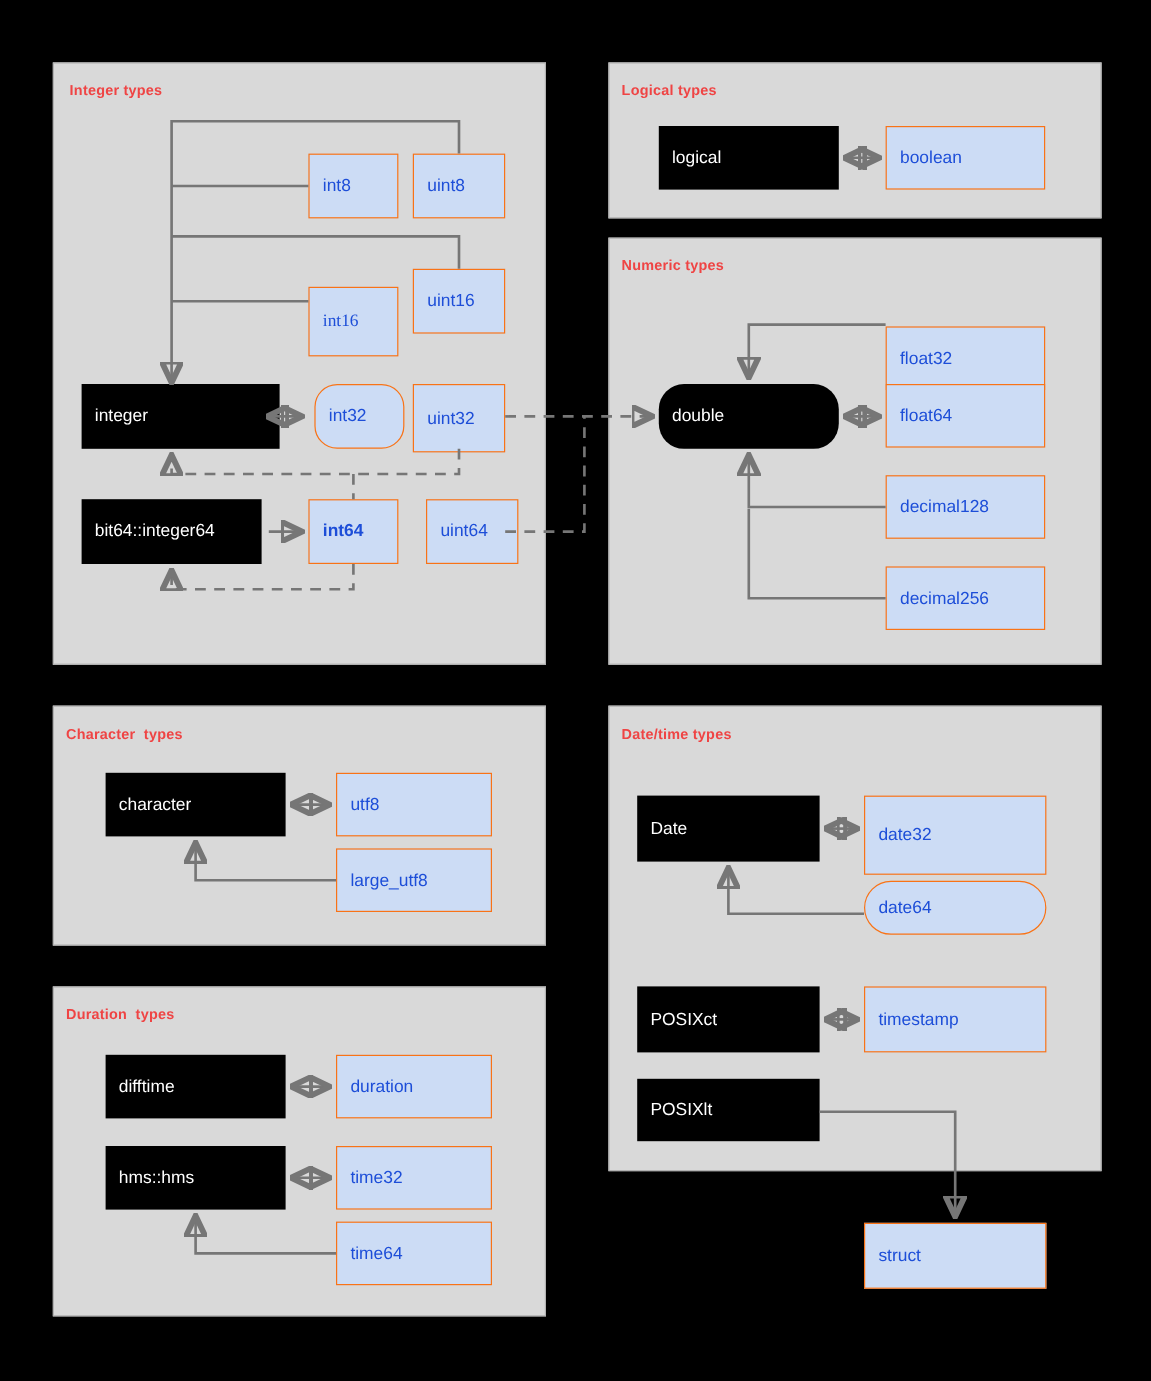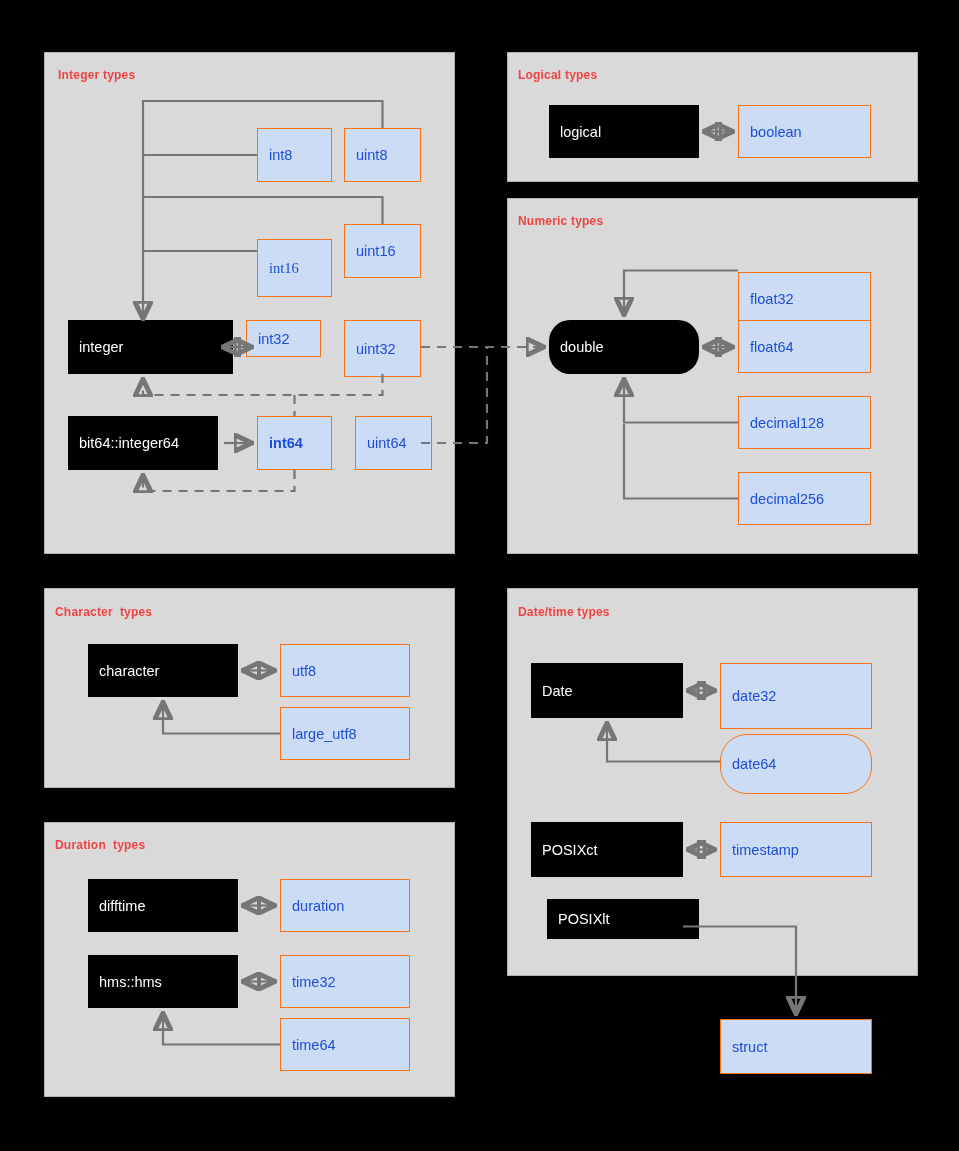--- a/index.html
+++ b/index.html
@@ -75,21 +75,21 @@
   <div class="panel" style="left:44px; top:52px; width:411px; height:502px;"></div>
   <div class="panel-title" style="left:58px; top:68px;">Integer types</div>
 
   <div class="node arrow-type" style="left:257px; top:128px; width:75px; height:54px;">int8</div>
   <div class="node arrow-type" style="left:344px; top:128px; width:77px; height:54px;">uint8</div>
 
   <div class="node arrow-type" style="left:257px; top:239px; width:75px; height:58px;font-family:Liberation Serif, serif;">int16</div>
   <div class="node arrow-type" style="left:344px; top:224px; width:77px; height:54px;">uint16</div>
 
   <div class="node r" style="left:68px; top:320px; width:165px; height:54px;">integer</div>
-  <div class="node arrow-type" style="left:246px; top:320px; width:75px; height:37px;">int32</div>
+  <div class="node arrow-type" style="left:262px; top:320px; width:75px; height:54px;border-radius:19px;">int32</div>
   <div class="node arrow-type" style="left:344px; top:320px; width:77px; height:57px;">uint32</div>
 
   <div class="node r" style="left:68px; top:416px; width:150px; height:54px;">bit64::integer64</div>
   <div class="node arrow-type" style="left:257px; top:416px; width:75px; height:54px;font-weight:bold;">int64</div>
   <div class="node arrow-type" style="left:355px; top:416px; width:77px; height:54px;">uint64</div>
 
   <div class="panel" style="left:507px; top:52px; width:411px; height:130px;"></div>
   <div class="panel-title" style="left:518px; top:68px;">Logical types</div>
 
   <div class="node r" style="left:549px; top:105px; width:150px; height:53px;">logical</div>
@@ -119,26 +119,26 @@
 
   <div class="node r" style="left:88px; top:955px; width:150px; height:53px;">hms::hms</div>
   <div class="node arrow-type" style="left:280px; top:955px; width:130px; height:53px;">time32</div>
   <div class="node arrow-type" style="left:280px; top:1018px; width:130px; height:53px;">time64</div>
 
   <div class="panel" style="left:507px; top:588px; width:411px; height:388px;"></div>
   <div class="panel-title" style="left:518px; top:605px;">Date/time types</div>
 
   <div class="node r" style="left:531px; top:663px; width:152px; height:55px;text-align:right;">Date</div>
   <div class="node arrow-type" style="left:720px; top:663px; width:152px; height:66px;">date32</div>
-  <div class="node arrow-type" style="left:720px; top:734px; width:152px; height:60px;border-radius:27px;">date64</div>
+  <div class="node arrow-type" style="left:720px; top:734px; width:152px; height:45px;border-radius:27px;">date64</div>
 
   <div class="node r" style="left:531px; top:822px; width:152px; height:55px;">POSIXct</div>
   <div class="node arrow-type" style="left:720px; top:822px; width:152px; height:55px;">timestamp</div>
 
-  <div class="node r" style="left:547px; top:899px; width:152px; height:40px;">POSIXlt</div>
+  <div class="node r" style="left:531px; top:899px; width:152px; height:52px;">POSIXlt</div>
 
   <div class="node arrow-type" style="left:720px; top:1019px; width:152px; height:55px;">struct</div>
 
   <svg class="connectors" viewBox="0 0 959 1151" xmlns="http://www.w3.org/2000/svg">
     <defs>
       <marker id="ah" markerWidth="9" markerHeight="9" refX="7.6" refY="4.5" orient="auto" markerUnits="strokeWidth">
         <path d="M0,0.7 L8,4.5 L0,8.3 z" fill="#767676" stroke="none"></path>
       </marker>
       <marker id="ahs" markerWidth="9" markerHeight="9" refX="1.2" refY="4.5" orient="auto" markerUnits="strokeWidth">
         <path d="M8.5,0.7 L0.5,4.5 L8.5,8.3 z" fill="#767676" stroke="none"></path>

